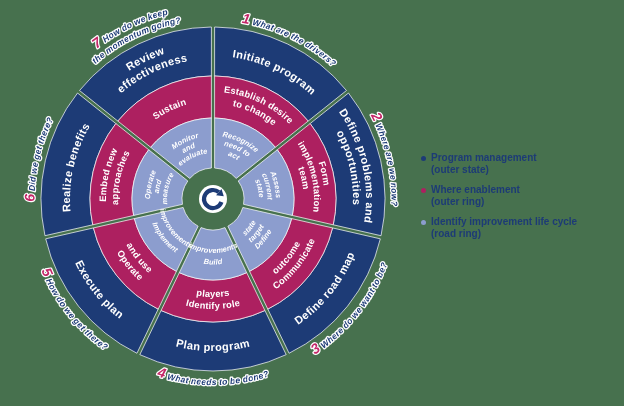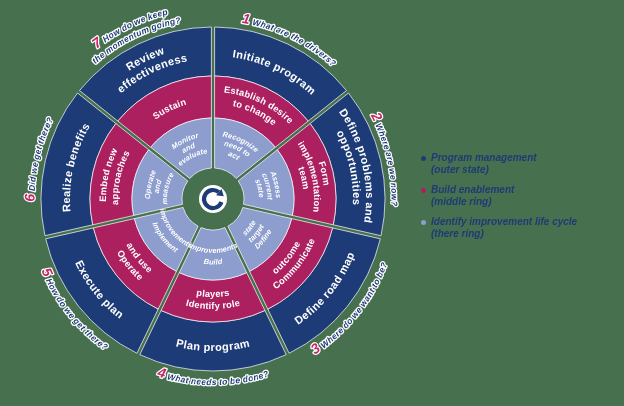--- a/index.html
+++ b/index.html
@@ -9,21 +9,21 @@
   svg text{font-family:"Liberation Sans",sans-serif;}
   .lab{fill:#ffffff;font-weight:bold;}
   .lab-outer{font-size:11px;letter-spacing:.4px;}
   .lab-middle{font-size:9.3px;letter-spacing:.2px;}
   .lab-inner{font-size:7.4px;font-style:italic;letter-spacing:.1px;}
   .qline{font-size:8.6px;font-style:italic;font-weight:bold;
          paint-order:stroke;stroke-width:2.6px;stroke-linejoin:round;letter-spacing:.2px;}
   .qnum{font-size:14px;font-style:italic;font-weight:bold;
         paint-order:stroke;stroke-width:2.4px;stroke-linejoin:round;}
   .legend{position:absolute;left:421px;top:152px;width:200px;}
-  .legend .item{display:flex;align-items:flex-start;margin-bottom:9px;font-style:italic;}
+  .legend .item{display:flex;align-items:flex-start;margin-bottom:9px;}
   .legend .dot{width:5px;height:5px;border-radius:50%;margin:4px 5px 0 0;flex:0 0 auto;}
   .legend .txt{font-size:10px;font-weight:bold;line-height:11.5px;}
 </style>
 </head>
 <body>
 
 <div class="stage" id="stage" style="background: rgb(71, 113, 78);">
   <svg id="wheel" width="624" height="406" viewBox="0 0 624 406">
       <path d="M214.60,27.01 A172,172 0 0 1 346.47,90.51 L308.16,121.07 A123,123 0 0 0 214.60,76.01 Z" fill="#1d3b76" stroke="#ffffff" stroke-width="0.7"></path>
       <path id="tp-label-outer-1-0" d="M163.42,64.87 A143,143 0 0 1 348.78,154.13" fill="none"></path>
@@ -155,25 +155,25 @@
     <div class="item">
       <span class="dot" style="background: rgb(29, 59, 118);"></span>
       <span class="txt" style="color: rgb(29, 59, 118);">
         <span>Program management</span><br>
         <span>(outer state)</span>
       </span>
     </div>
     <div class="item">
       <span class="dot" style="background: rgb(173, 32, 96);"></span>
       <span class="txt" style="color: rgb(29, 59, 118);">
-        <span>Build enablement</span><br>
-        <span>(middle ring)</span>
+        <span>Where enablement</span><br>
+        <span>(outer ring)</span>
       </span>
     </div>
     <div class="item">
       <span class="dot" style="background: rgb(140, 157, 206);"></span>
       <span class="txt" style="color: rgb(29, 59, 118);">
         <span>Identify improvement life cycle</span><br>
-        <span>(there ring)</span>
+        <span>(road ring)</span>
       </span>
     </div>
   </div>
 </div>
 
 </body></html>

